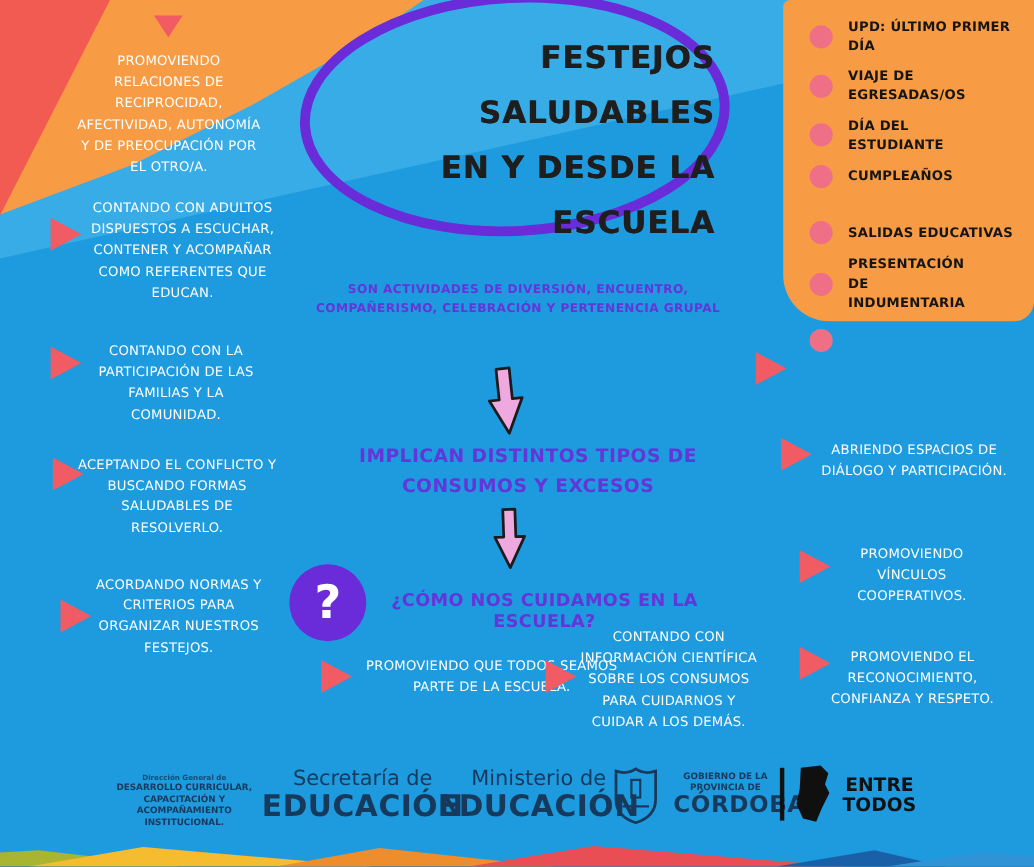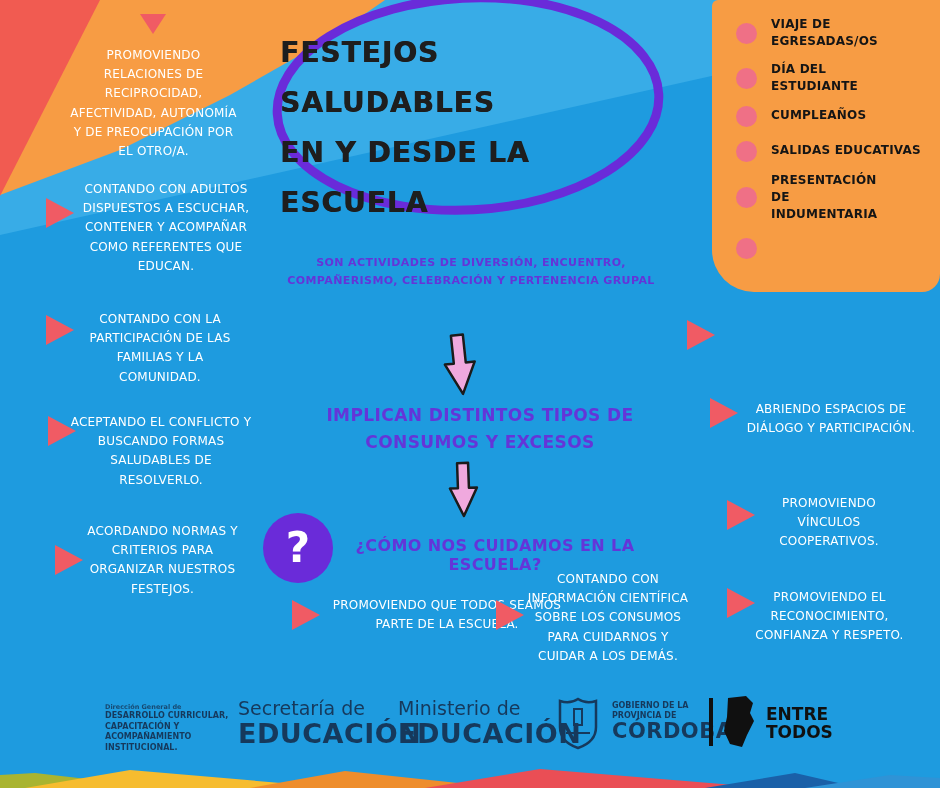--- a/index.html
+++ b/index.html
@@ -25,30 +25,30 @@
   .tri-down{width:0;height:0;border-top:20px solid #F05B64;
     border-left:13px solid transparent;border-right:13px solid transparent;position:absolute;}
   .bullet{width:21px;height:21px;border-radius:50%;background:#EF7086;flex:0 0 auto;margin-right:14px;}
   
   .witem{position:absolute;color:#fff;font-weight:normal;font-size:12px;line-height:1.6;
     letter-spacing:.2px;text-align:center;}
   .panel-row{display:flex;align-items:center;color:#151515;font-weight:bold;font-size:12px;
     line-height:1.45;letter-spacing:.2px;}
   .ptext{color:#6435D8;font-weight:bold;text-align:center;position:absolute;letter-spacing:.4px;}
   
-  .title-box{position:absolute;left:280px;top:28px;width:370px;text-align:left;
+  .title-box{position:absolute;left:280px;top:28px;width:370px;text-align:right;
     color:#1E1E1E;font-weight:900;}
   .title-box div{font-size:28px;line-height:50px;letter-spacing:1px;text-shadow:.6px 0 #1e1e1e;}
   .oval-svg{position:absolute;left:268px;top:-10px;}
   
   .qcircle{position:absolute;left:263px;top:513px;width:70px;height:70px;border-radius:50%;
     background:#6A2BD9;display:flex;align-items:center;justify-content:center;}
   .qcircle span{color:#fff;font-size:42px;font-weight:900;line-height:1;}
   
-  .footer{position:absolute;left:0;top:693px;width:760px;height:70px;color:#16395C;}
+  .footer{position:absolute;left:0;top:693px;width:760px;height:70px;color:#16395C;text-align:center;}
   .dir-block{position:absolute;left:105px;top:10px;width:125px;line-height:1.3;}
   .dir-small{font-size:6.5px;font-weight:bold;opacity:.85;}
   .dir-bold{font-size:8px;font-weight:900;}
   .logo-word{position:absolute;top:4px;}
   .logo-word .top{font-size:19px;line-height:1.2;}
   .logo-word .bottom{font-size:27px;font-weight:900;line-height:1.05;letter-spacing:.5px;}
   .gob-block{position:absolute;left:612px;top:8px;width:95px;}
   .gob-small{font-size:8px;font-weight:900;line-height:1.2;}
   .gob-big{font-size:21px;font-weight:900;letter-spacing:.5px;line-height:1.1;}
   .sep-bar{position:absolute;left:709px;top:5px;width:4px;height:48px;background:#101010;}
@@ -69,31 +69,35 @@
   </svg>
   <div class="title-box">
     <div>FESTEJOS SALUDABLES</div>
     <div>EN Y DESDE LA</div>
     <div>ESCUELA</div>
   </div>
 
   <div class="events-panel">
     <div class="panel-row">
       <span class="bullet"></span>
+      <span style="width:170px">UPD: ÚLTIMO PRIMER DÍA</span>
+    </div>
+    <div class="panel-row">
+      <span class="bullet"></span>
       <span style="width:170px">VIAJE DE EGRESADAS/OS</span>
     </div>
     <div class="panel-row">
       <span class="bullet"></span>
       <span style="width:95px">DÍA DEL ESTUDIANTE</span>
     </div>
     <div class="panel-row">
       <span class="bullet"></span>
       <span style="width:170px">CUMPLEAÑOS</span>
     </div>
-    <div class="panel-row" style="margin-top:4px">
+    <div class="panel-row" style="margin-top:20px">
       <span class="bullet"></span>
       <span style="width:170px">SALIDAS EDUCATIVAS</span>
     </div>
     <div class="panel-row">
       <span class="bullet"></span>
       <span style="width:120px">PRESENTACIÓN DE INDUMENTARIA</span>
     </div>
     <div class="panel-row" style="margin-top:4px">
       <span class="bullet"></span>
     </div>

